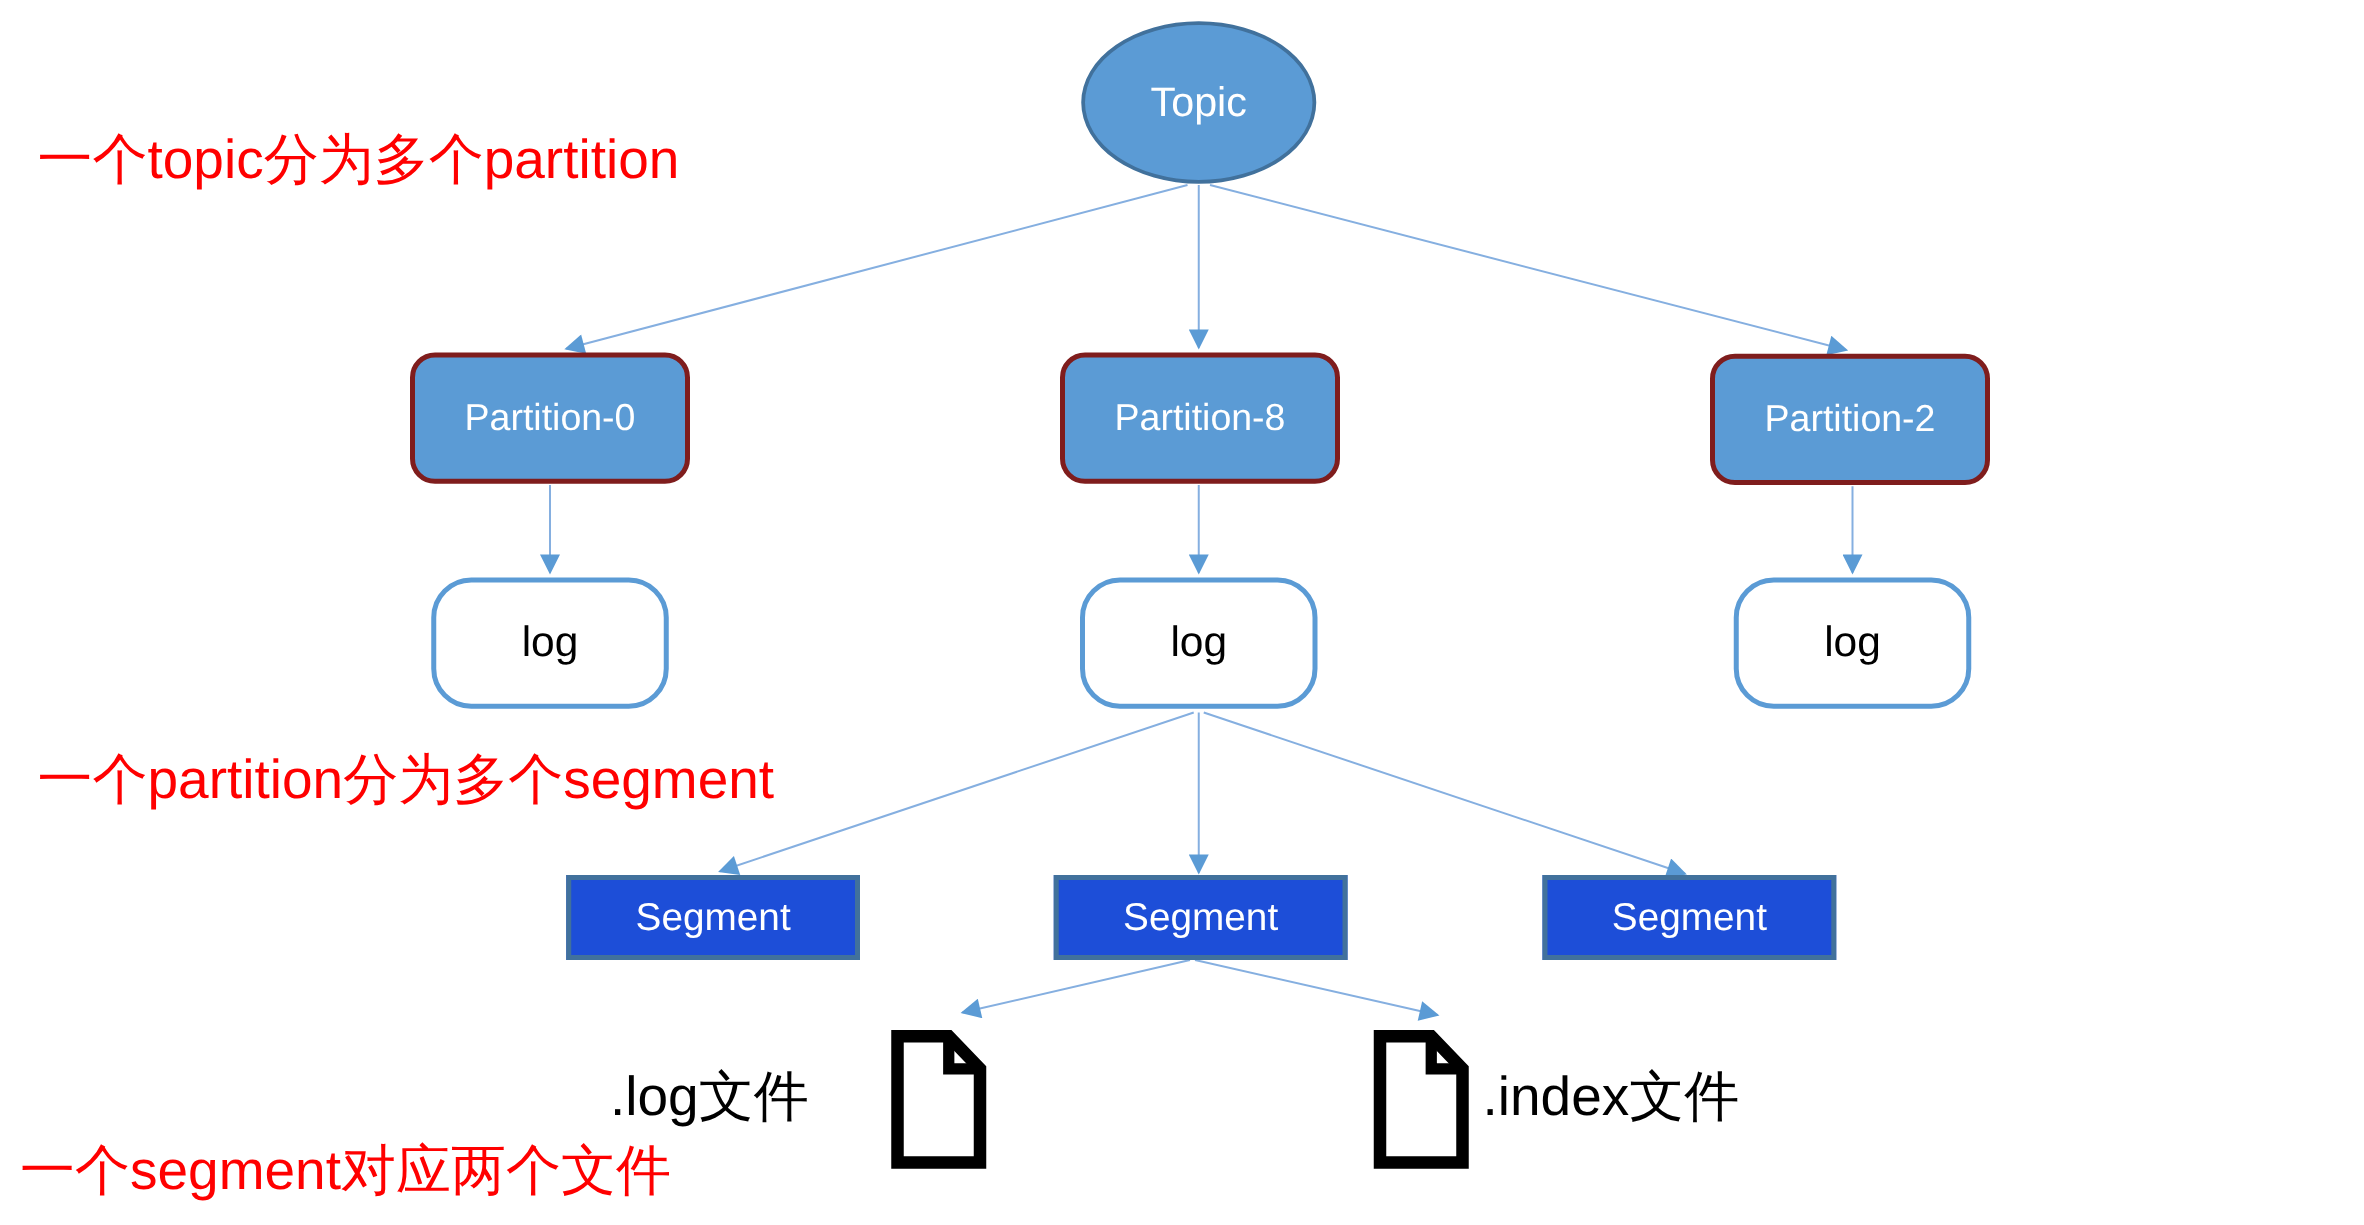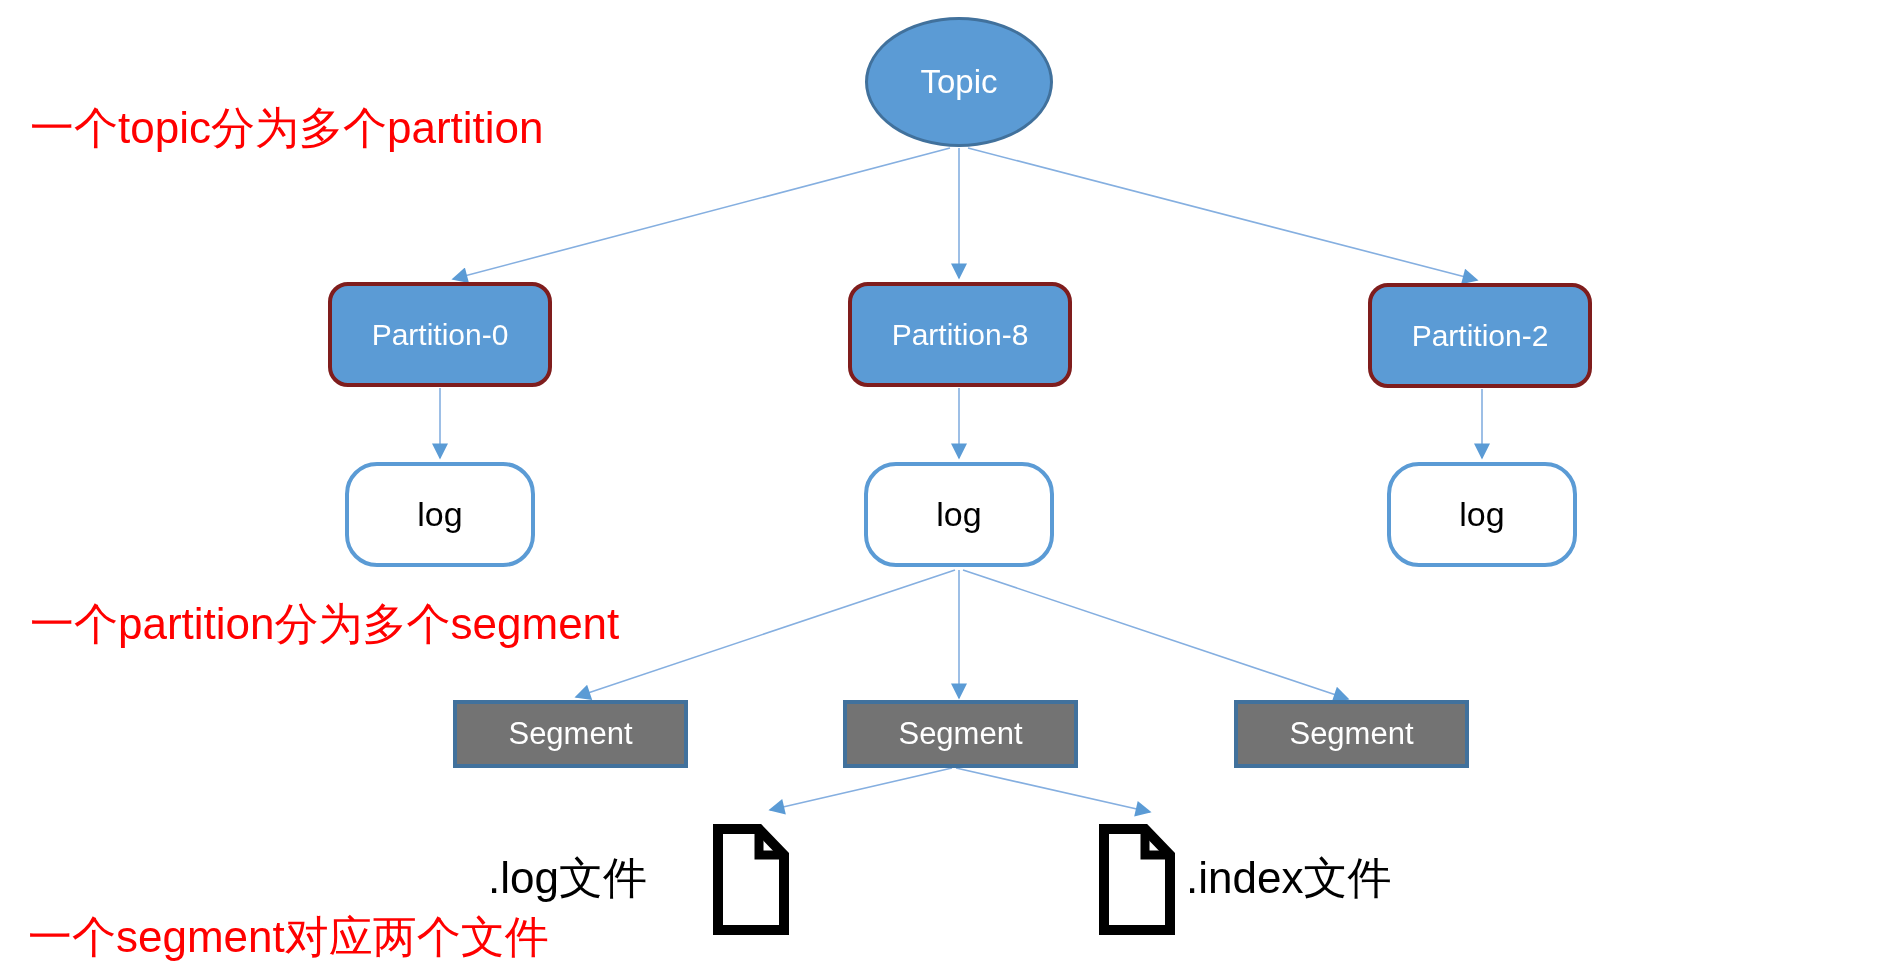--- a/index.html
+++ b/index.html
@@ -35,21 +35,21 @@
   .node-log{
     width:190px;height:105px;
     background:#ffffff;
     border:4px solid #5b9bd5;
     border-radius:32px;
     color:#000000;
     font-size:34px;
   }
   .node-segment{
     width:235px;height:68px;
-    background:#737373;
+    background:#1d4ed8;
     border:4px solid #41719c;
     border-radius:0;
     font-size:31px;
   }
   .annotation{
     position:absolute;
     color:#ff0000;
     font-size:44px;
     white-space:nowrap;
     line-height:1.2;
@@ -132,15 +132,15 @@
 
   <svg class="file-icon" style="left:1097px;top:822px;" viewBox="0 0 80 115" xmlns="http://www.w3.org/2000/svg">
     <path d="M7 7 H48 L73 33 V108 H7 Z" fill="#ffffff" stroke="#000000" stroke-width="10" stroke-linejoin="miter"></path>
     <path d="M48 7 V33 H73" fill="none" stroke="#000000" stroke-width="9"></path>
   </svg>
 
   <div class="file-label" style="left:1186px;top:852px;">.index文件</div>
 
   <div class="annotation" style="left:30px;top:598px;">一个partition分为多个segment</div>
   <div class="annotation" style="left:30px;top:102px;">一个topic分为多个partition</div>
-  <div class="annotation" style="left:28px;top:911px;">一个segment对应两个文件</div>
+  <div class="annotation" style="left:16px;top:911px;">一个segment对应两个文件</div>
 
 </div>
 
 </body></html>

